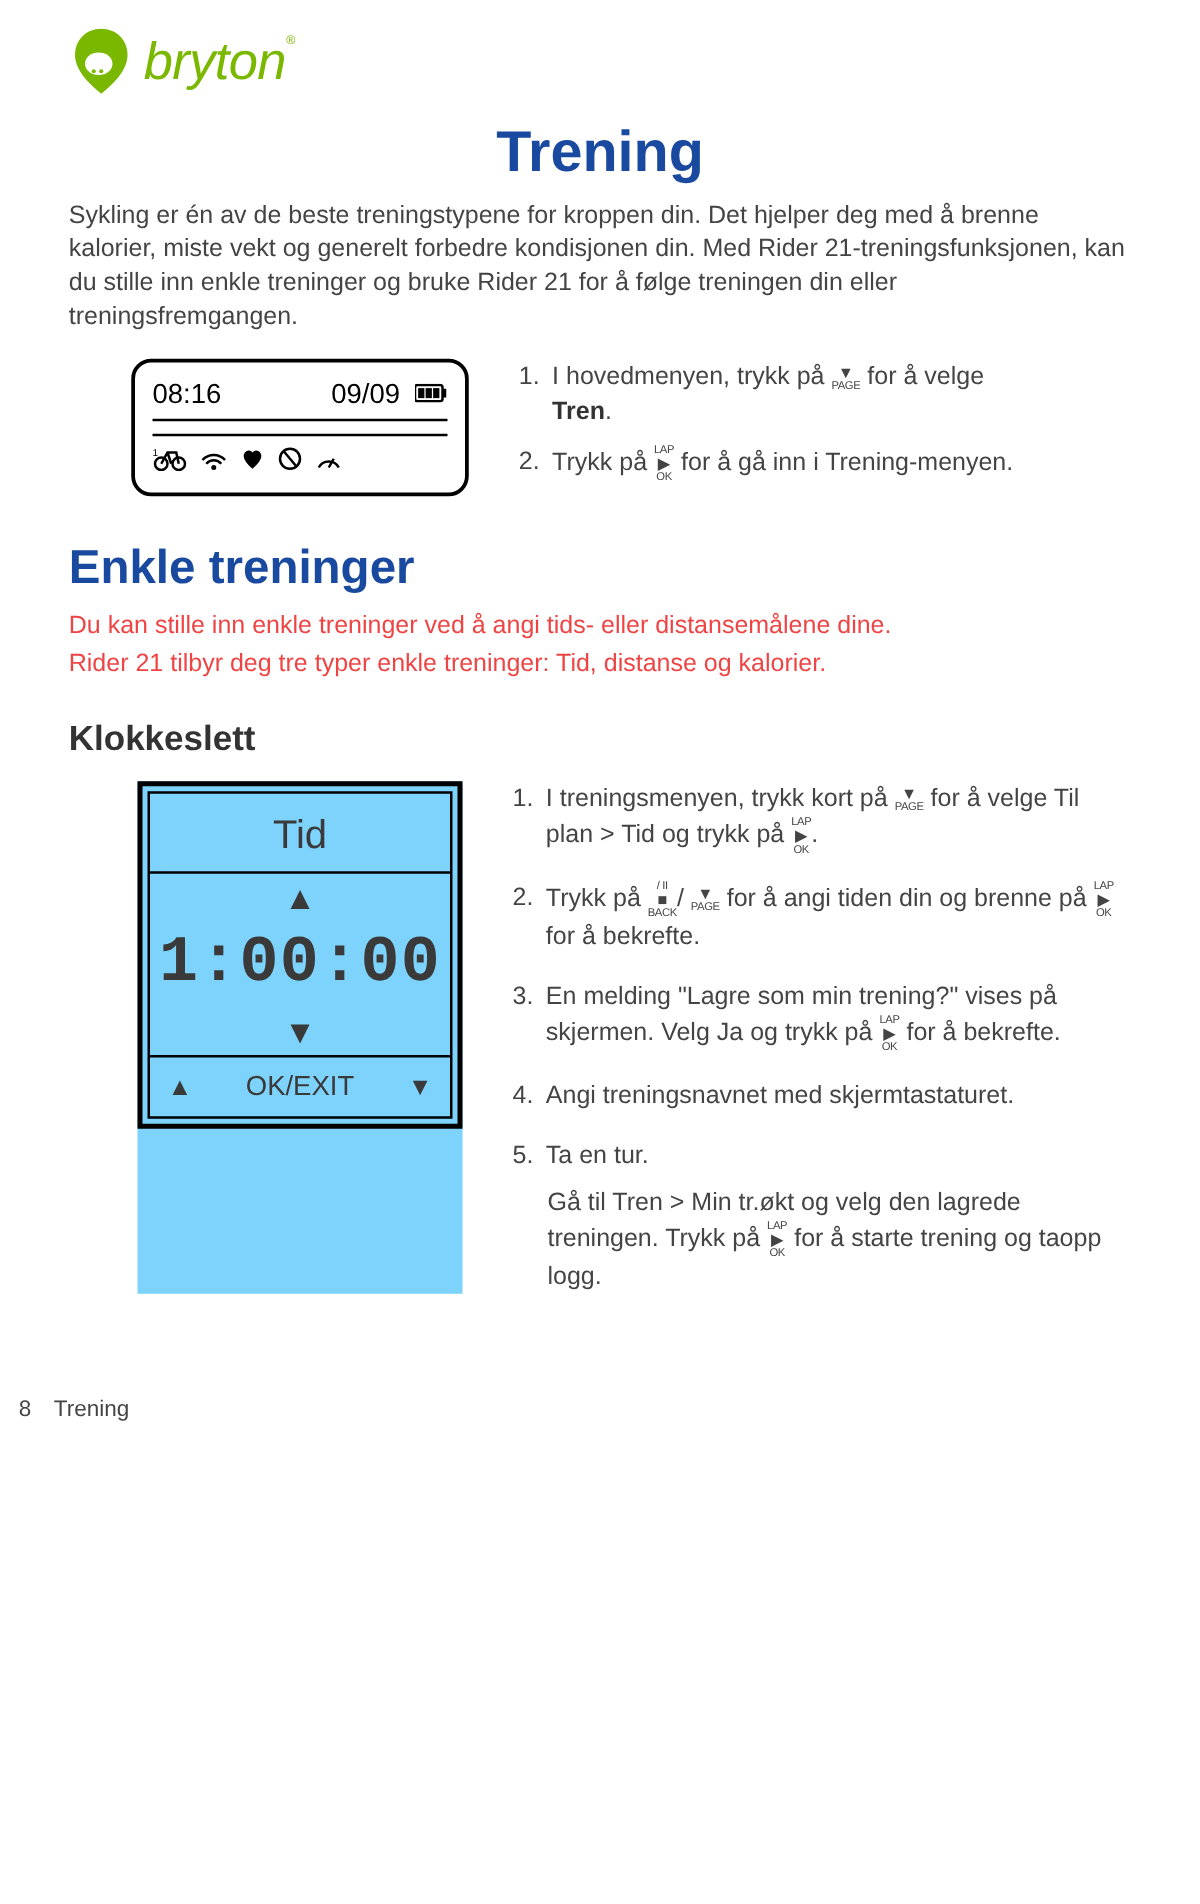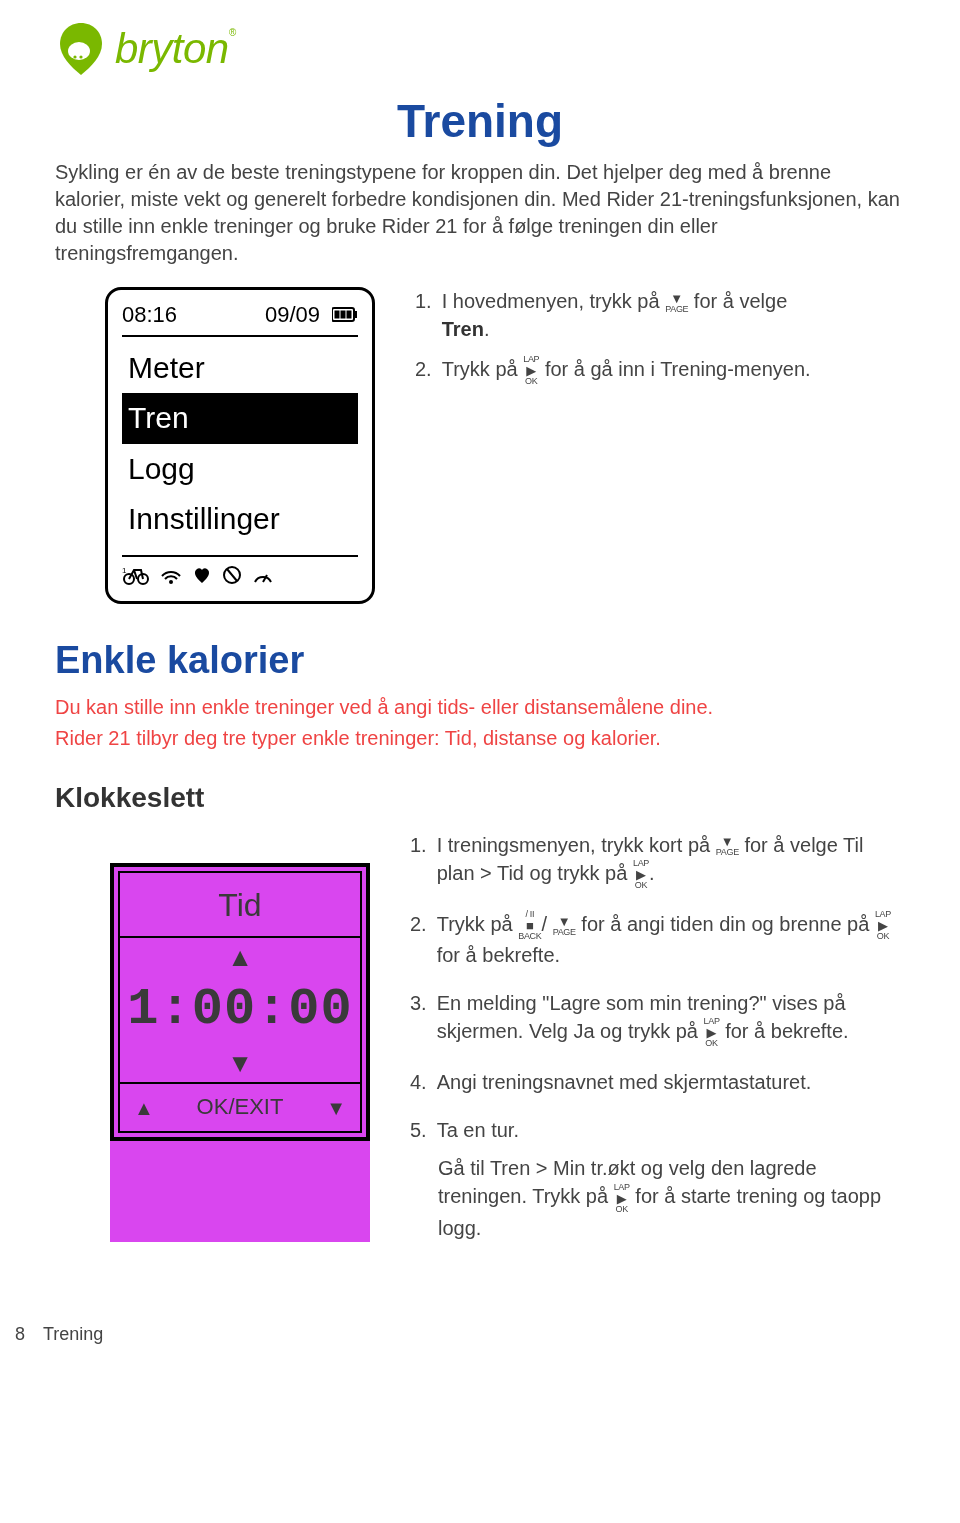--- a/index.html
+++ b/index.html
@@ -70,23 +70,22 @@
     font-size: 38px;
     font-weight: 700;
     margin: 18px 0 6px 0;
   }
   p.para { color: #ef4444; font-size: 20px; line-height: 1.35; margin-bottom: 4px; }
   h3.sub { color: #333; font-size: 28px; font-weight: 700; margin: 26px 0 14px 0; }
 
   
   .scr2-wrap {
     width: 260px;
-    background: #d946ef;
+    background: #7dd3fc;
     margin-left: 55px;
-    margin-top: 32px;
   }
   .scr2 {
     border: 4px solid #000;
     padding: 4px;
   }
   .scr2-inner {
     border: 2px solid #000;
   }
   .scr2 .title { font-family: Arial, sans-serif; font-size: 32px; text-align: center; padding: 10px 0 8px; border-bottom: 2px solid #000; }
   .scr2 .value-box { text-align: center; padding: 6px 0 6px; border-bottom: 2px solid #000; }
@@ -131,26 +130,20 @@
             <svg width="26" height="15" viewBox="0 0 26 15">
                 <rect x="0" y="1" width="22" height="13" rx="2" fill="none" stroke="#000" stroke-width="2"></rect>
                 <rect x="22" y="4" width="3" height="7" fill="#000"></rect>
                 <rect x="2.5" y="3.5" width="5" height="8" fill="#000"></rect>
                 <rect x="8.5" y="3.5" width="5" height="8" fill="#000"></rect>
                 <rect x="14.5" y="3.5" width="5" height="8" fill="#000"></rect>
               </svg>
           </span>
         </span>
       </div>
-      <div class="menu">
-        <div class="item">Meter</div>
-        <div class="item sel">Tren</div>
-        <div class="item">Logg</div>
-        <div class="item">Innstillinger</div>
-      </div>
       <div class="iconrow">
         <span><svg width="28" height="20" viewBox="0 0 28 20">
               <text x="0" y="8" font-size="8" fill="#000">1</text>
               <circle cx="7" cy="14" r="5" fill="none" stroke="#000" stroke-width="2"></circle>
               <circle cx="21" cy="14" r="5" fill="none" stroke="#000" stroke-width="2"></circle>
               <path d="M7 14 L12 5 L19 5 L21 14 M12 5 L15 14" fill="none" stroke="#000" stroke-width="2"></path>
             </svg></span>
         <span><svg width="22" height="20" viewBox="0 0 22 20">
               <path d="M2 11 a12 12 0 0 1 18 0" fill="none" stroke="#000" stroke-width="2"></path>
               <path d="M5 14 a8 8 0 0 1 12 0" fill="none" stroke="#000" stroke-width="2"></path>
@@ -185,21 +178,21 @@
       <span class="num">2.</span>
       <span>
         <span>Trykk på</span>
         <span class="key-icon ok"><span class="top">LAP</span><span class="tri"></span><span class="lbl">OK</span></span>
         <span>for å gå inn i Trening-menyen.</span>
       </span>
     </div>
   </div>
 </div>
 
-<h2 class="section">Enkle kalorier</h2>
+<h2 class="section">Enkle treninger</h2>
 <p class="para">Du kan stille inn enkle treninger ved å angi tids- eller distansemålene dine.</p>
 <p class="para">Rider 21 tilbyr deg tre typer enkle treninger:  Tid, distanse og kalorier.</p>
 
 <h3 class="sub">Klokkeslett</h3>
 
 <div class="row">
   <div class="scr2-wrap">
     <div class="scr2">
         <div class="scr2-inner">
       <div class="title">Tid</div>

